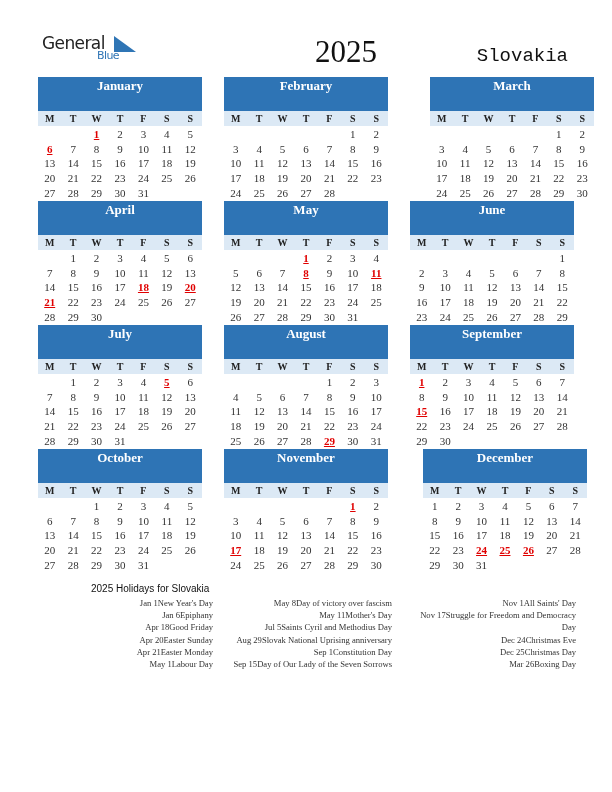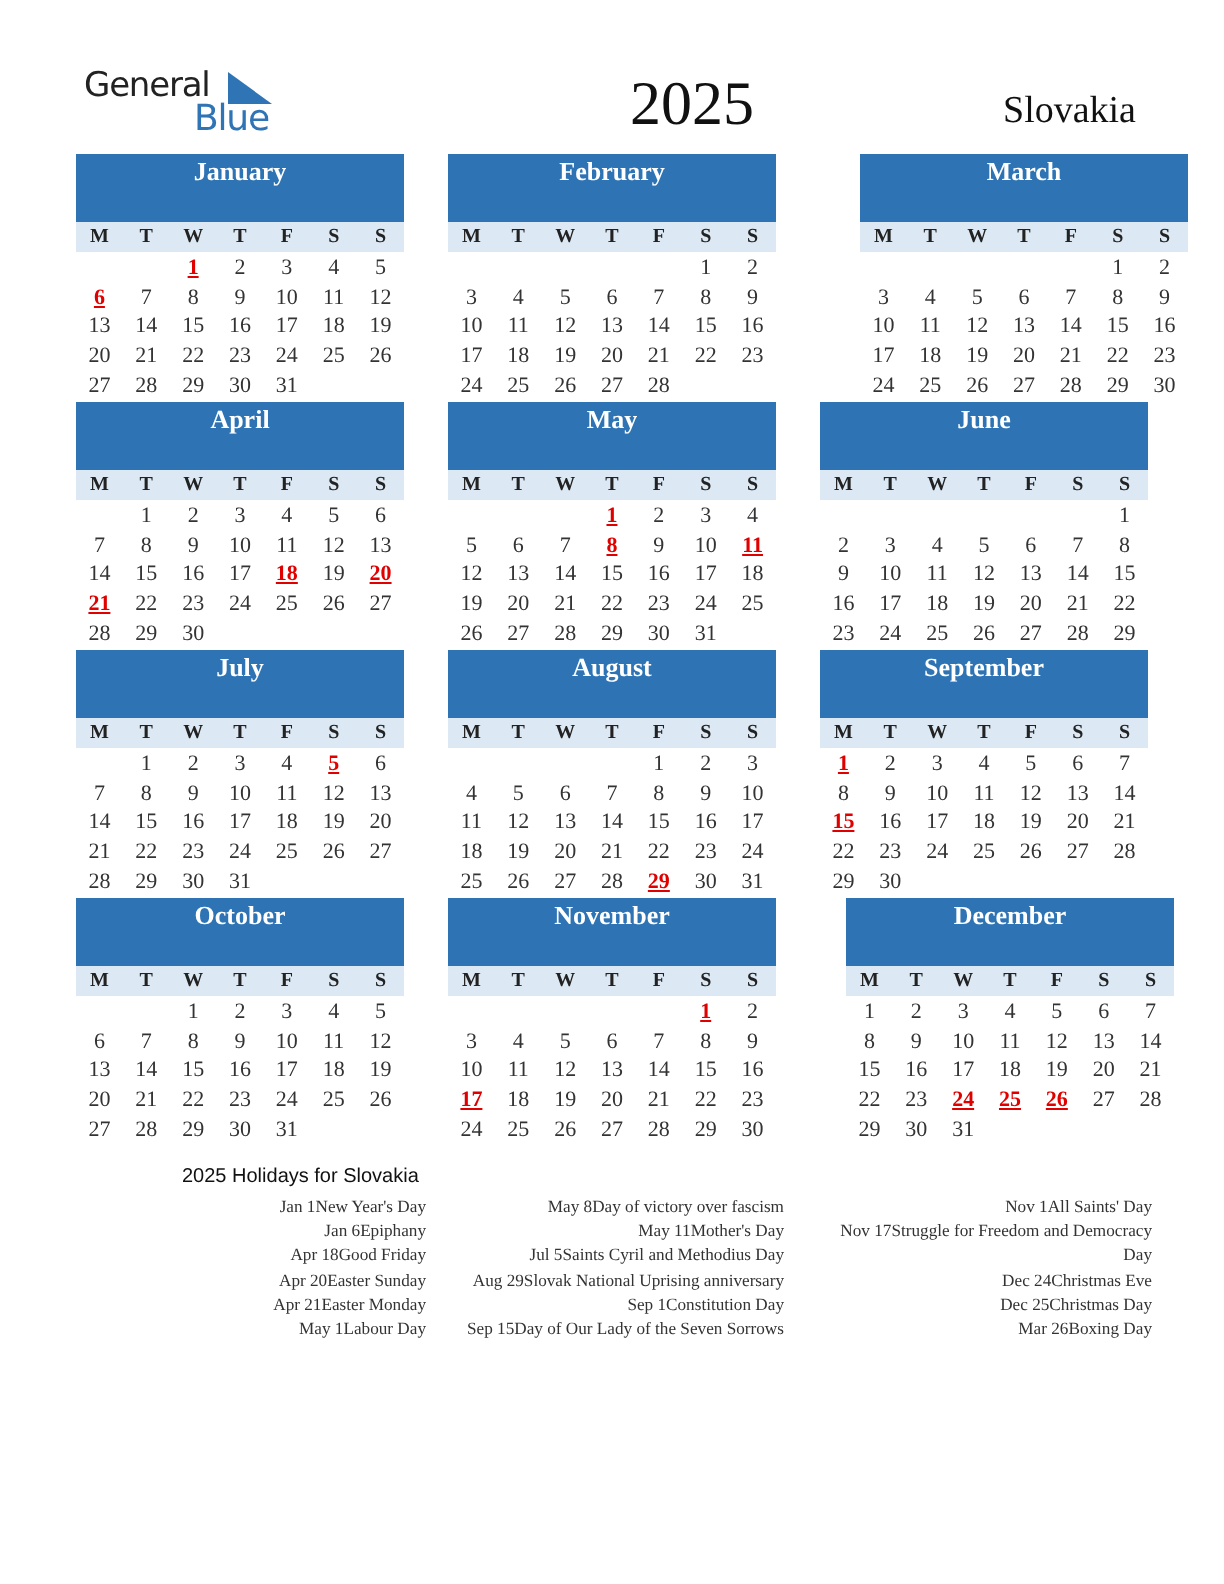--- a/index.html
+++ b/index.html
@@ -1,22 +1,22 @@
 <!DOCTYPE html>
 <html><head>
 <meta charset="utf-8">
 <style>
   html, body { margin:0; padding:0; background:#ffffff; }
   body { width:612px; height:792px; position:relative; overflow:hidden; font-family:"DejaVu Serif", serif; color:#333; }
   .logo { position:absolute; left:42px; top:33px; width:100px; height:36px; }
   .logo .general { position:absolute; left:0; top:0; font-family:"DejaVu Sans", sans-serif; font-size:17px; color:#222; letter-spacing:-0.6px; }
-  .logo .blue { position:absolute; left:55px; top:16px; font-family:"DejaVu Sans", sans-serif; font-size:18px; color:#2f75b5; letter-spacing:-0.6px; }
+  .logo .blue { position:absolute; left:55px; top:16px; font-family:"DejaVu Sans", sans-serif; font-size:11px; color:#2f75b5; letter-spacing:-0.6px; }
   .logo .tri { position:absolute; left:72px; top:3px; width:0; height:0; border-left:22px solid #2f75b5; border-top:16px solid transparent; }
   .year { position:absolute; left:0; width:612px; top:34px; text-align:center; font-family:"Liberation Serif", serif; font-size:31px; color:#111;padding-left:40px; }
-  .country { position:absolute; right:44px; top:45px; font-family:Liberation Serif, serif; font-size:19px; color:#111; }
+  .country { position:absolute; right:44px; top:45px; font-family:Liberation Mono, monospace; font-size:19px; color:#111; }
   .month { position:absolute; width:164px; }
   .month .mhead { height:34px; background:#2e74b5; color:#fff; text-align:center; font-family:"Liberation Serif", serif; font-weight:bold; font-size:13px; line-height:17px; }
   .month .wk { height:15px; background:#dce9f5; display:grid; grid-template-columns:repeat(7, 1fr); }
   .month .wk span { text-align:center; font-family:"Liberation Serif", serif; font-weight:bold; font-size:10px; line-height:15px; color:#222; }
   .month .grid { display:grid; grid-template-columns:repeat(7, 1fr); grid-auto-rows:14.7px; padding-top:1px; }
   .month .grid span { text-align:center; font-family:"Liberation Serif", serif; font-size:11px; line-height:14.7px; color:#333; }
   .month .grid span.hol { color:#e00000; font-weight:bold; text-decoration:underline; }
   .hol-title { position:absolute; left:43px; top:583px; font-family:"Liberation Sans", sans-serif; font-weight:normal; font-size:10px; color:#111;margin-left:48px; }
   .hcol { position:absolute; width:170px; }
   .hitem { font-family:Liberation Serif, serif; font-size:8.6px; line-height:12.2px; color:#333;text-align:right; }

